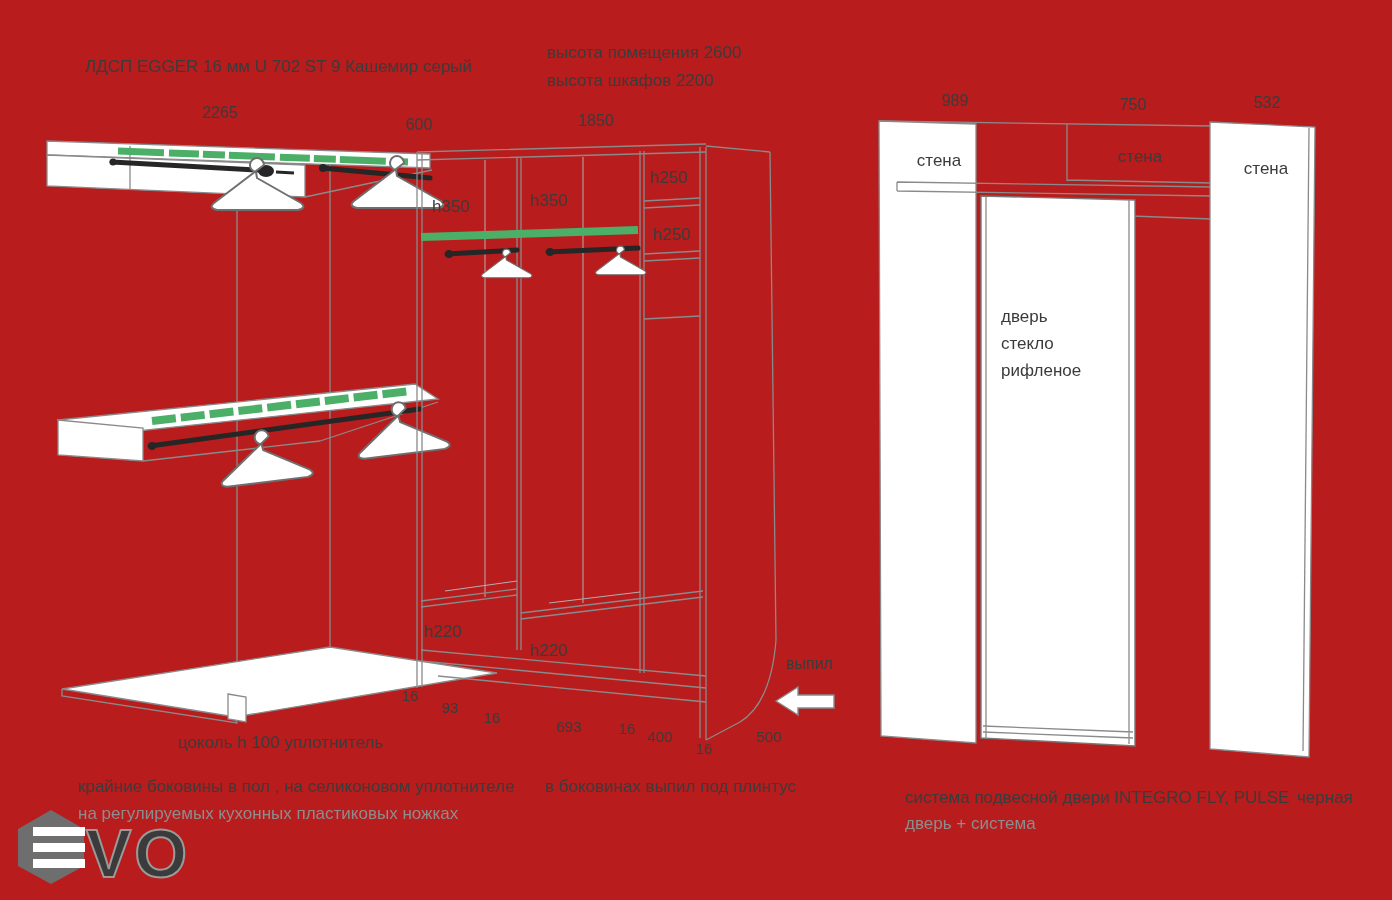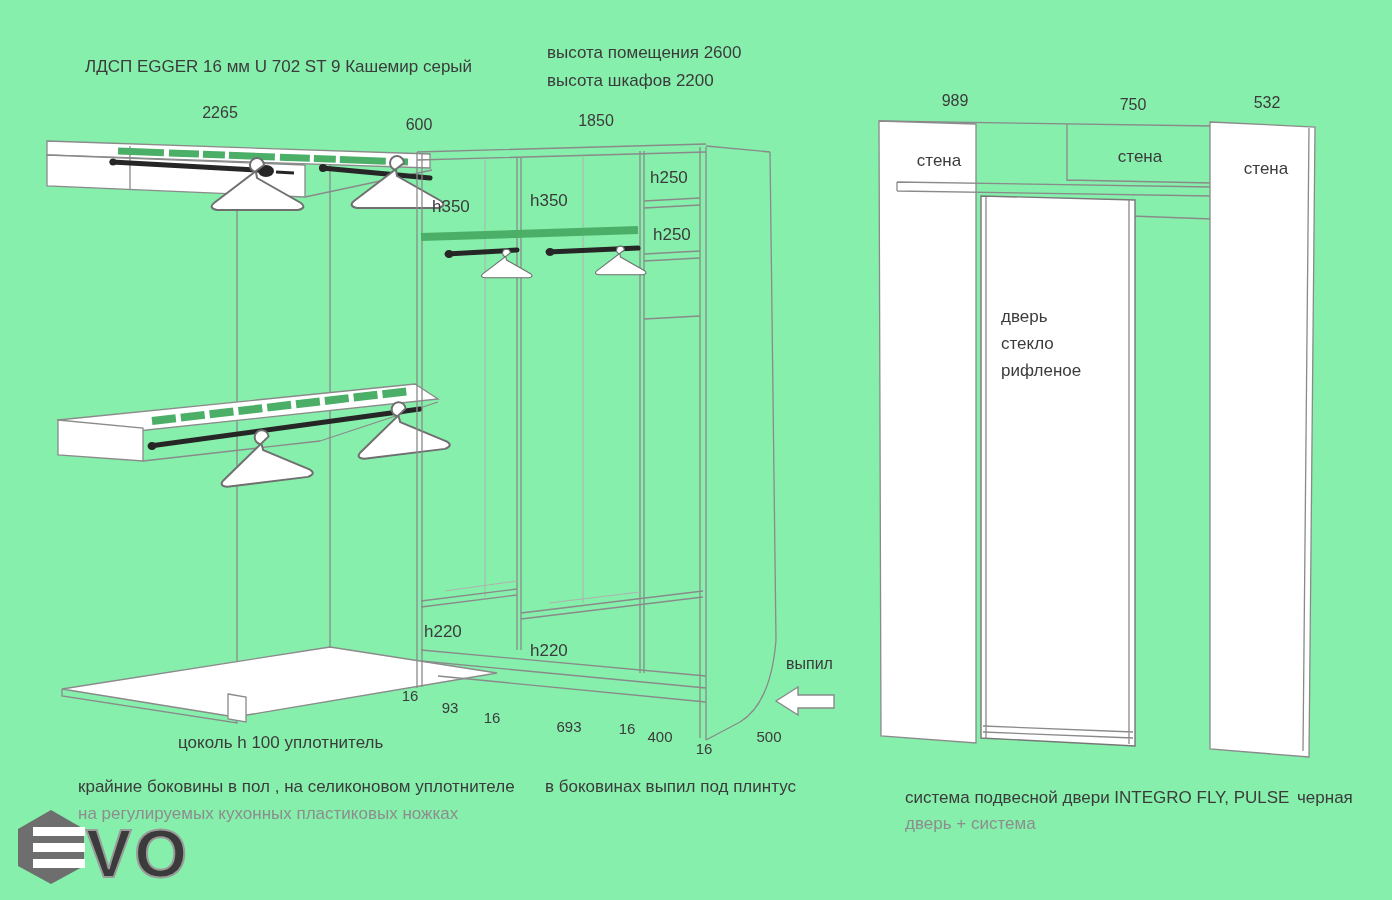--- a/index.html
+++ b/index.html
@@ -1,16 +1,16 @@
 <!DOCTYPE html>
 <html><head>
 <meta charset="utf-8">
 <style>
   html,body{margin:0;padding:0;background:#fff;}
-  #page{position:relative;width:1392px;height:900px;background:#86efac;overflow:hidden;
+  #page{position:relative;width:1392px;height:900px;background:#b91c1c;overflow:hidden;
         font-family:"Liberation Sans",sans-serif;}
   svg{position:absolute;left:0;top:0;}
   text{font-family:"Liberation Sans",sans-serif;fill:#3b3b3b;}
   .dim{font-size:16px;}
   .dimsm{font-size:15px;}
   .cell{font-size:17px;}
   .note{font-size:17px;}
   .note-gray{font-size:17px;fill:#8d8d8d;}
   .wall{font-size:17px;}
   .ln{stroke:#8a8a8a;stroke-width:1.3;fill:none;}

